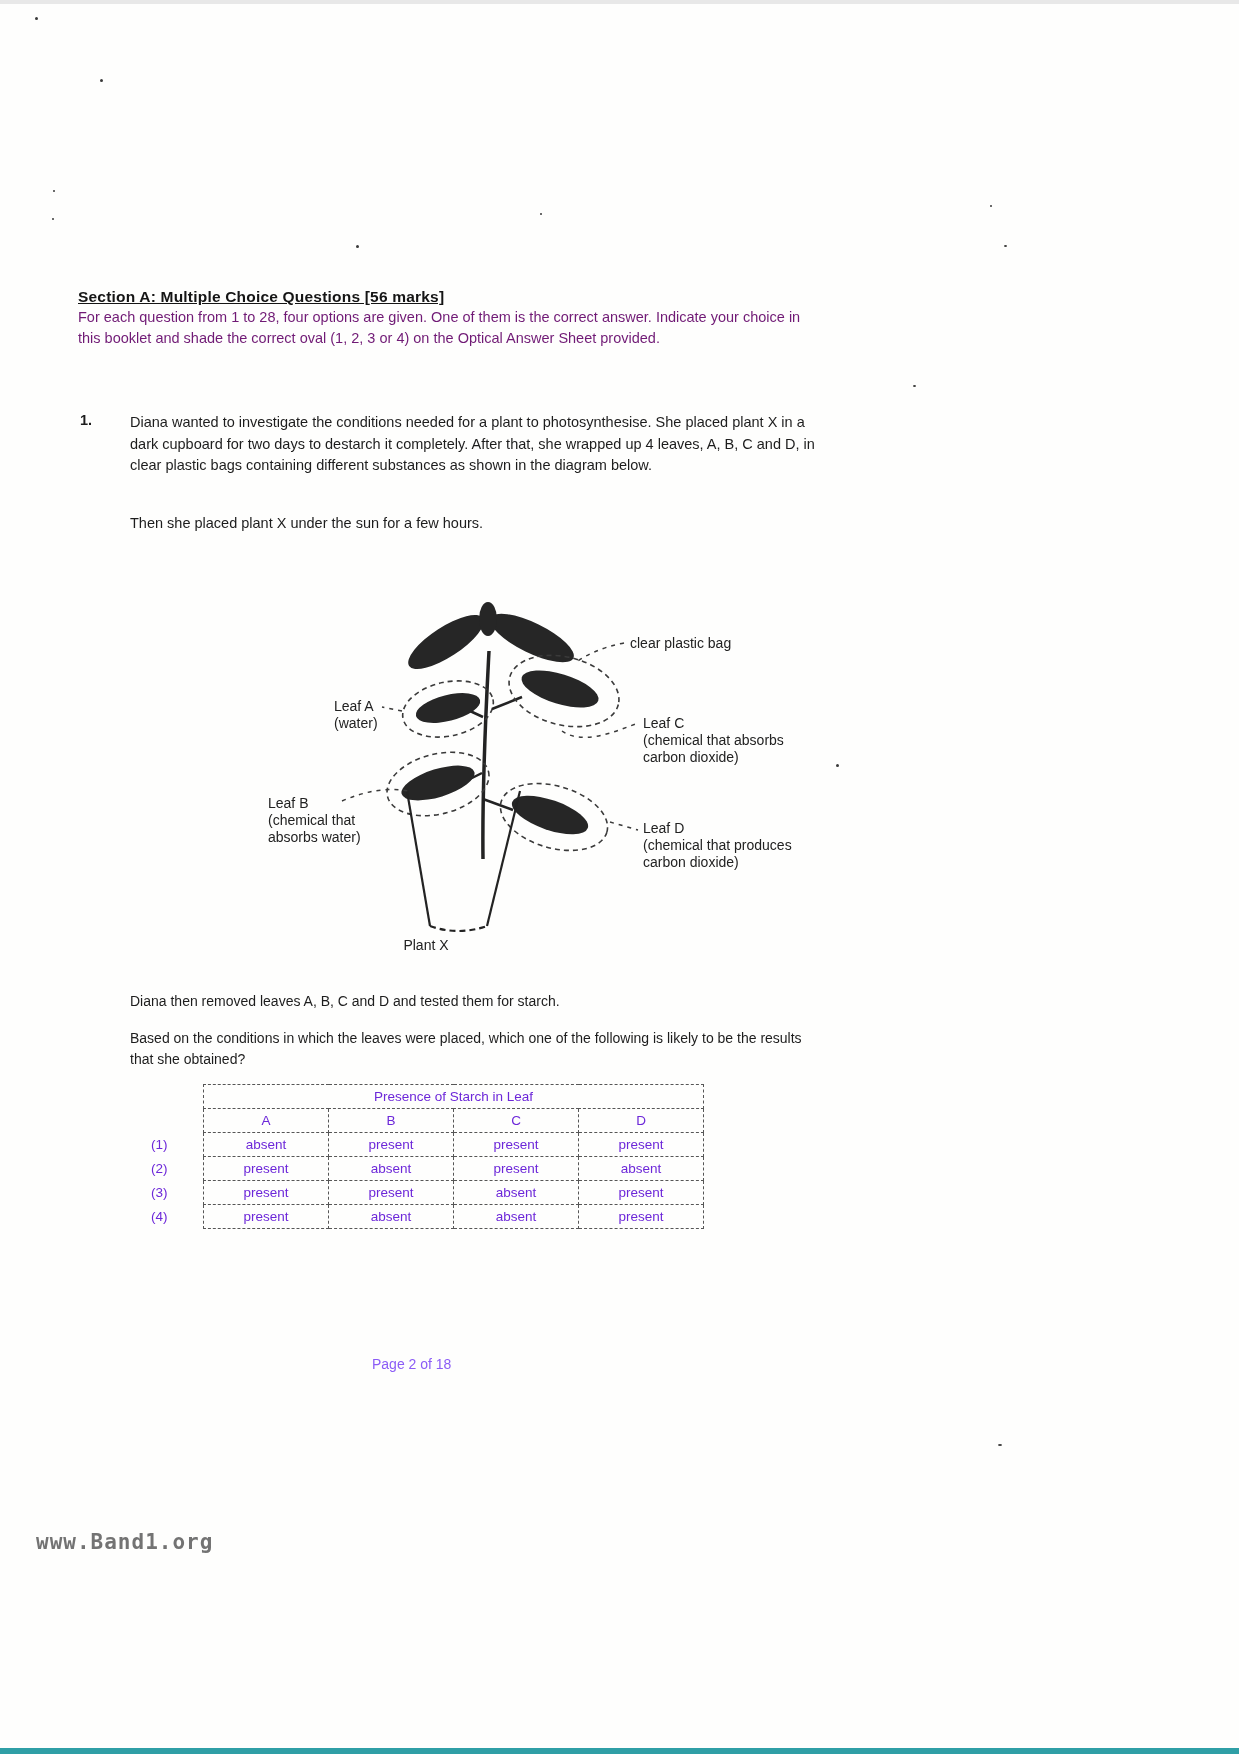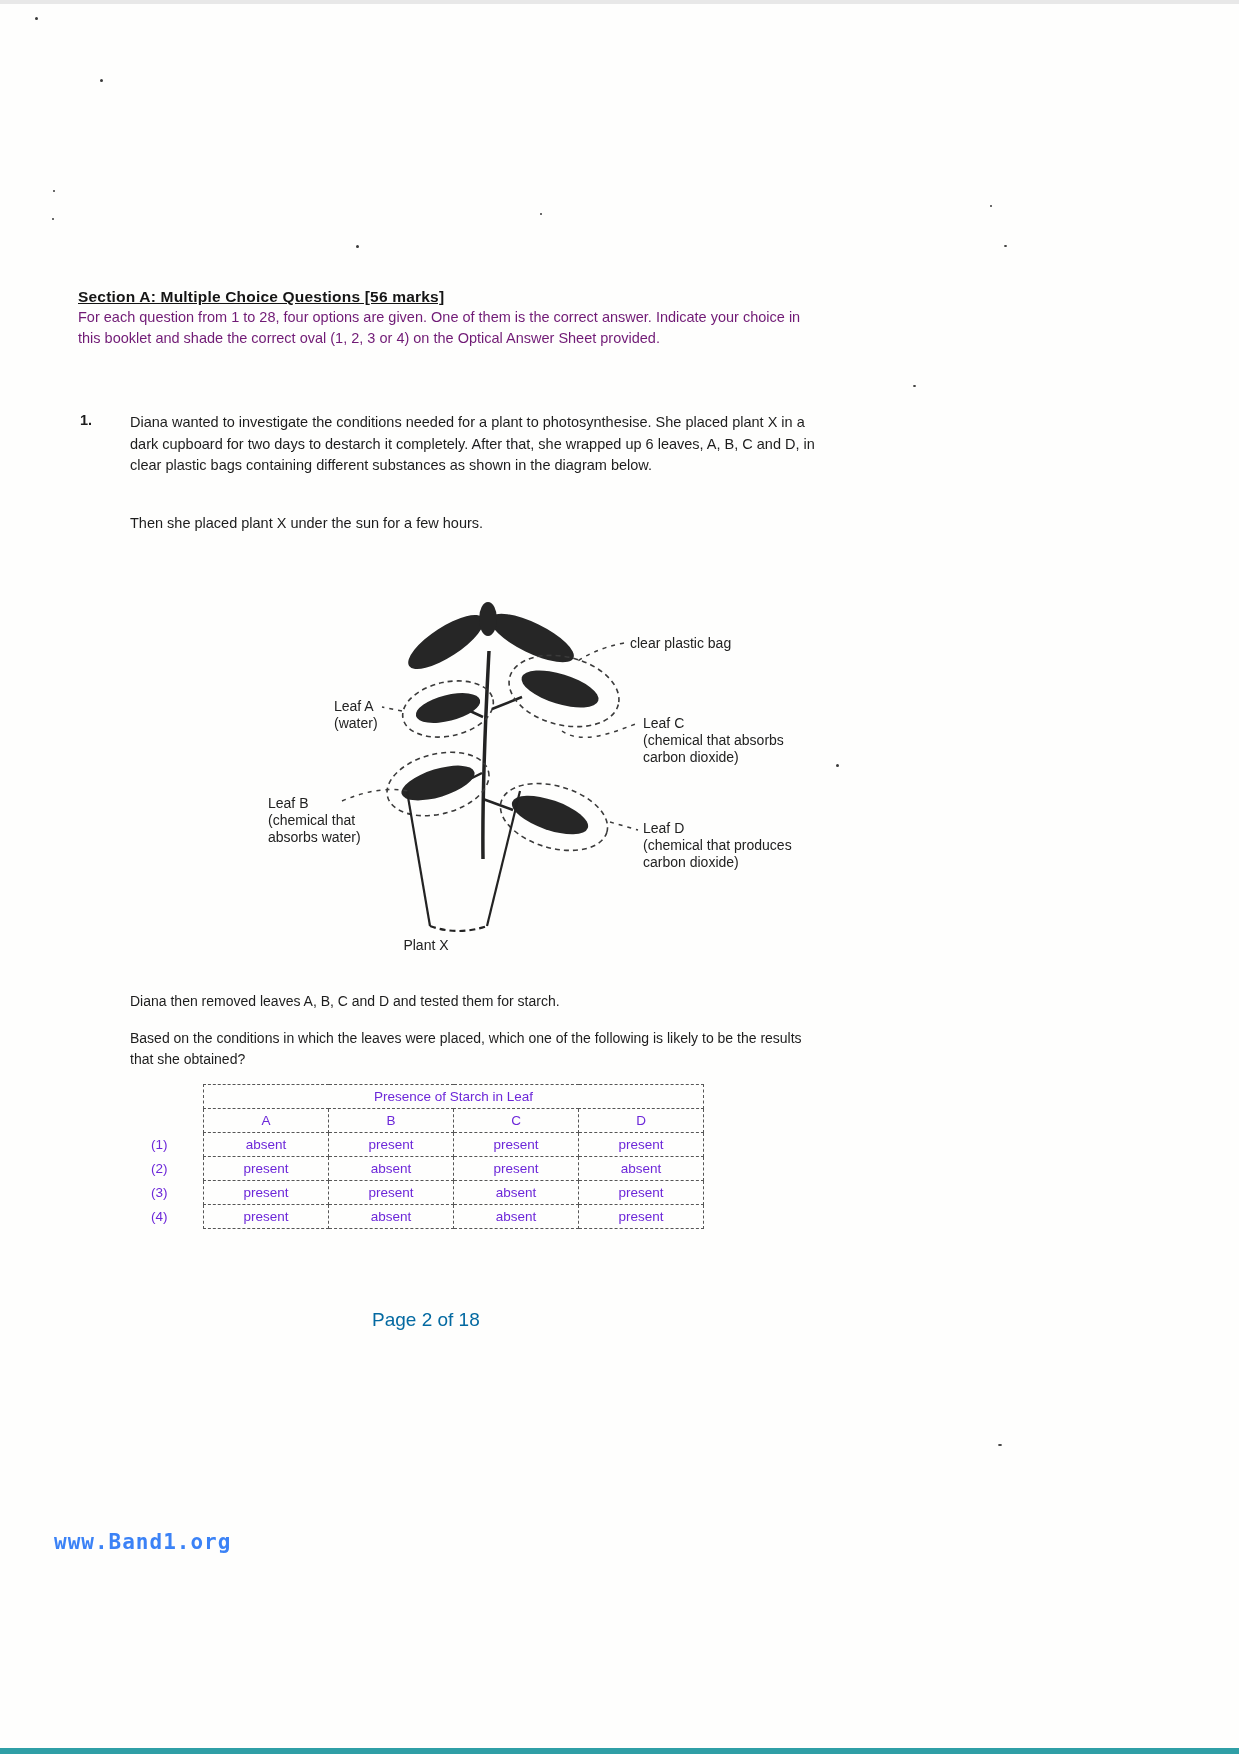--- a/index.html
+++ b/index.html
@@ -33,24 +33,24 @@
 
   .mcq-table{left:145px;top:1080px;border-collapse:collapse;font-size:13.5px;color:#6d28d9;}
   .mcq-table td,.mcq-table th{
     border:1px dashed #565656;height:21px;text-align:center;
     padding:1px 6px;font-weight:normal;
   }
   .mcq-table .optcell{border:none;width:42px;text-align:left;padding-right:10px;}
   .mcq-table .datacol{width:112px;}
   .mcq-table .title-cell{font-size:13.5px;}
 
-  .page-footer{left:372px;top:1305px;width:160px;font-size:19px;color:#0369a1;}
+  .page-footer{left:372px;top:1352px;width:160px;font-size:14px;color:#8b5cf6;}
   .watermark{
-    left:54px;top:1526px;font-family:"DejaVu Sans Mono",monospace;
-    font-size:21px;font-weight:bold;color:#3b82f6;letter-spacing:1px;
+    left:36px;top:1526px;font-family:"DejaVu Sans Mono",monospace;
+    font-size:21px;font-weight:bold;color:#737373;letter-spacing:1px;
   }
   .footer-bar{left:0;top:1744px;width:1239px;height:10px;background:#2f9fa6;}
 
   .speck{position:absolute;background:#3a3a3a;border-radius:50%;}
 </style>
 </head>
 <body>
 
 <div class="page">
 
@@ -63,21 +63,21 @@
   <div class="speck" style="left:990px;top:201px;width:2px;height:2px;"></div>
   <div class="speck" style="left:1004px;top:241px;width:3px;height:2px;"></div>
   <div class="speck" style="left:913px;top:381px;width:3px;height:2px;"></div>
   <div class="speck" style="left:836px;top:760px;width:3px;height:3px;"></div>
   <div class="speck" style="left:998px;top:1440px;width:4px;height:2px;"></div>
 
   <div class="abs section-heading">Section A: Multiple Choice Questions [56 marks]</div>
   <div class="abs instructions">For each question from 1 to 28, four options are given. One of them is the correct answer. Indicate your choice in this booklet and shade the correct oval (1, 2, 3 or 4) on the Optical Answer Sheet provided.</div>
 
   <div class="abs q-num">1.</div>
-  <div class="abs q-intro">Diana wanted to investigate the conditions needed for a plant to photosynthesise. She placed plant X in a dark cupboard for two days to destarch it completely. After that, she wrapped up 6 leaves, A, B, C and D, in clear plastic bags containing different substances as shown in the diagram below.</div>
+  <div class="abs q-intro">Diana wanted to investigate the conditions needed for a plant to photosynthesise. She placed plant X in a dark cupboard for two days to destarch it completely. After that, she wrapped up 4 leaves, A, B, C and D, in clear plastic bags containing different substances as shown in the diagram below.</div>
   <div class="abs q-setup">Then she placed plant X under the sun for a few hours.</div>
 
   <svg class="abs diagram-svg" viewBox="0 0 620 405">
 
     <path d="M259,92 C256,150 252,220 253,300" fill="none" stroke="#232323" stroke-width="3.5"></path>
 
     <g fill="#262626">
       <ellipse cx="216" cy="83" rx="44" ry="15" transform="rotate(-33 216 83)"></ellipse>
       <ellipse cx="302" cy="79" rx="46" ry="15" transform="rotate(26 302 79)"></ellipse>
       <ellipse cx="258" cy="60" rx="9" ry="17"></ellipse>

